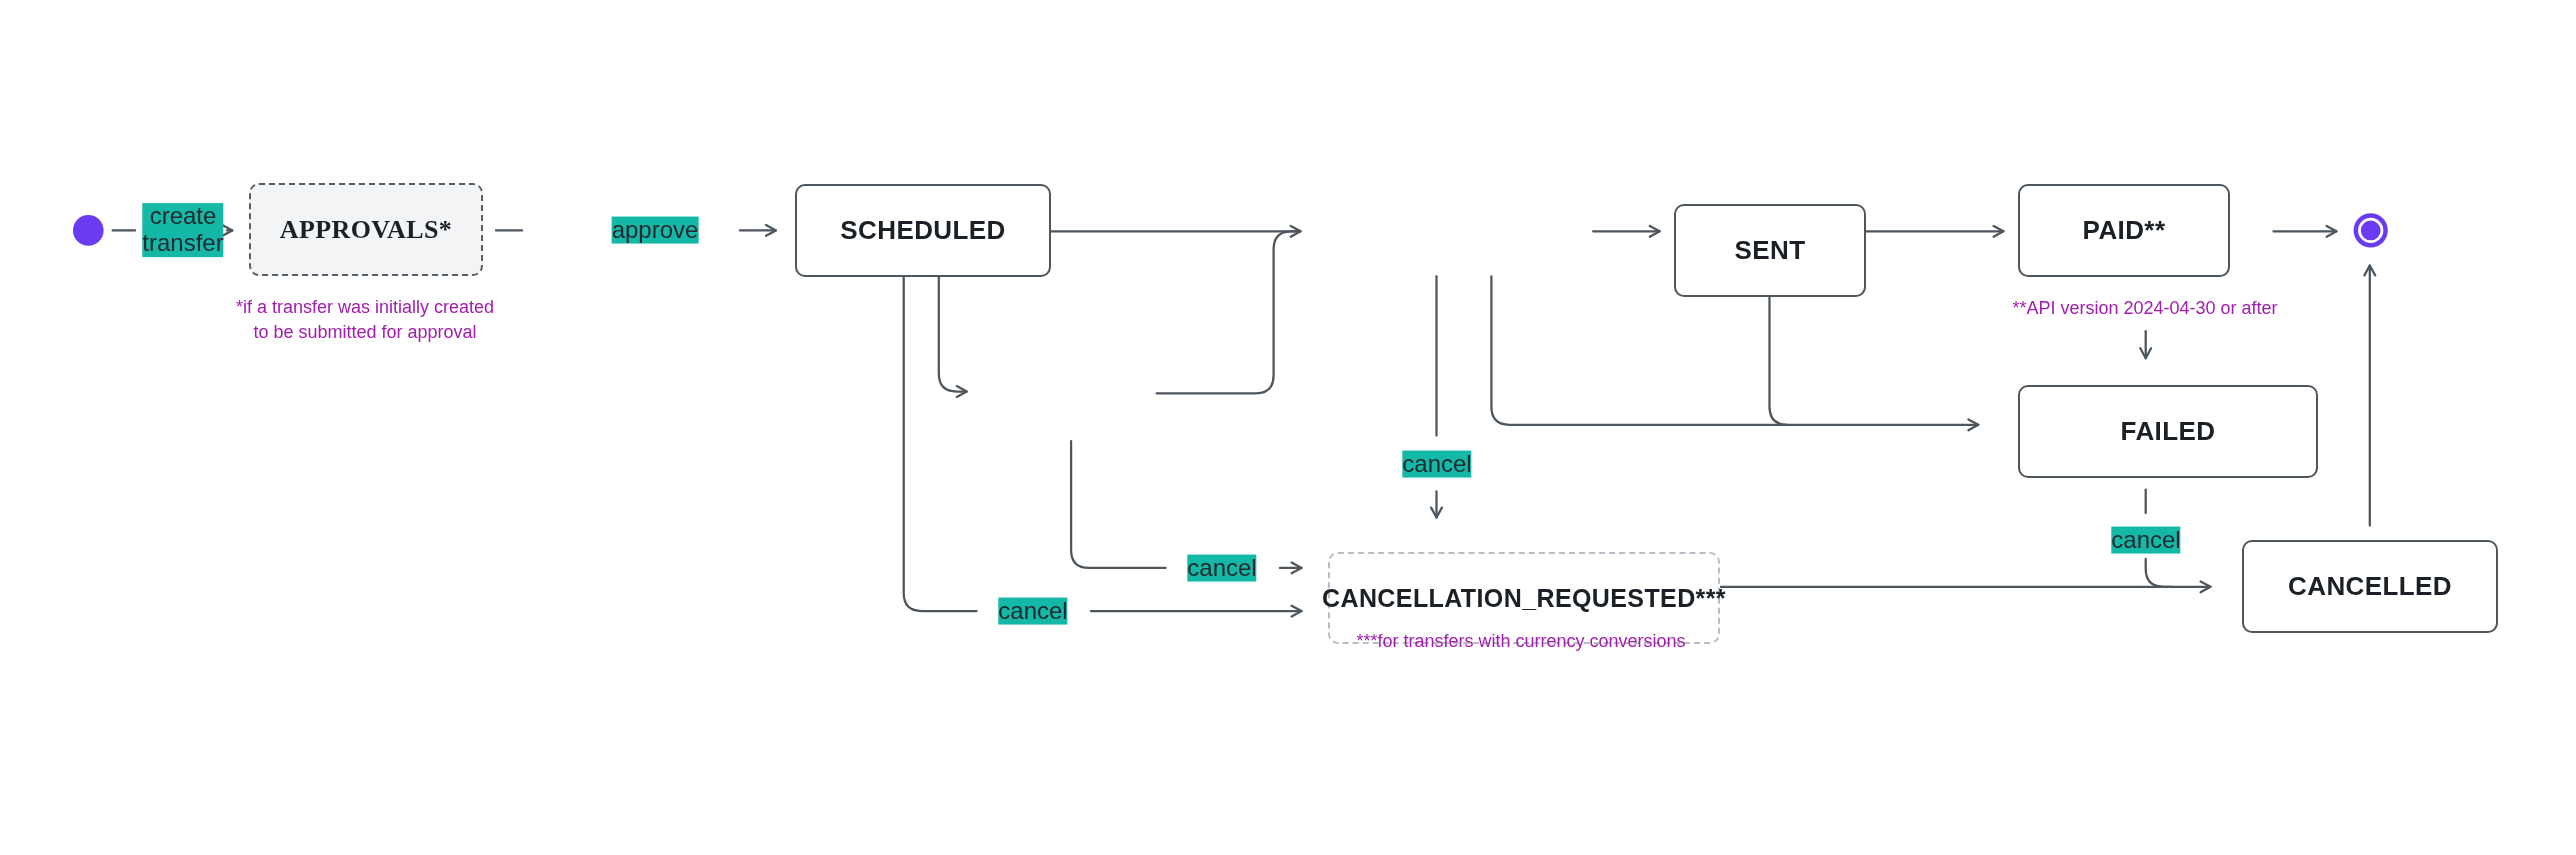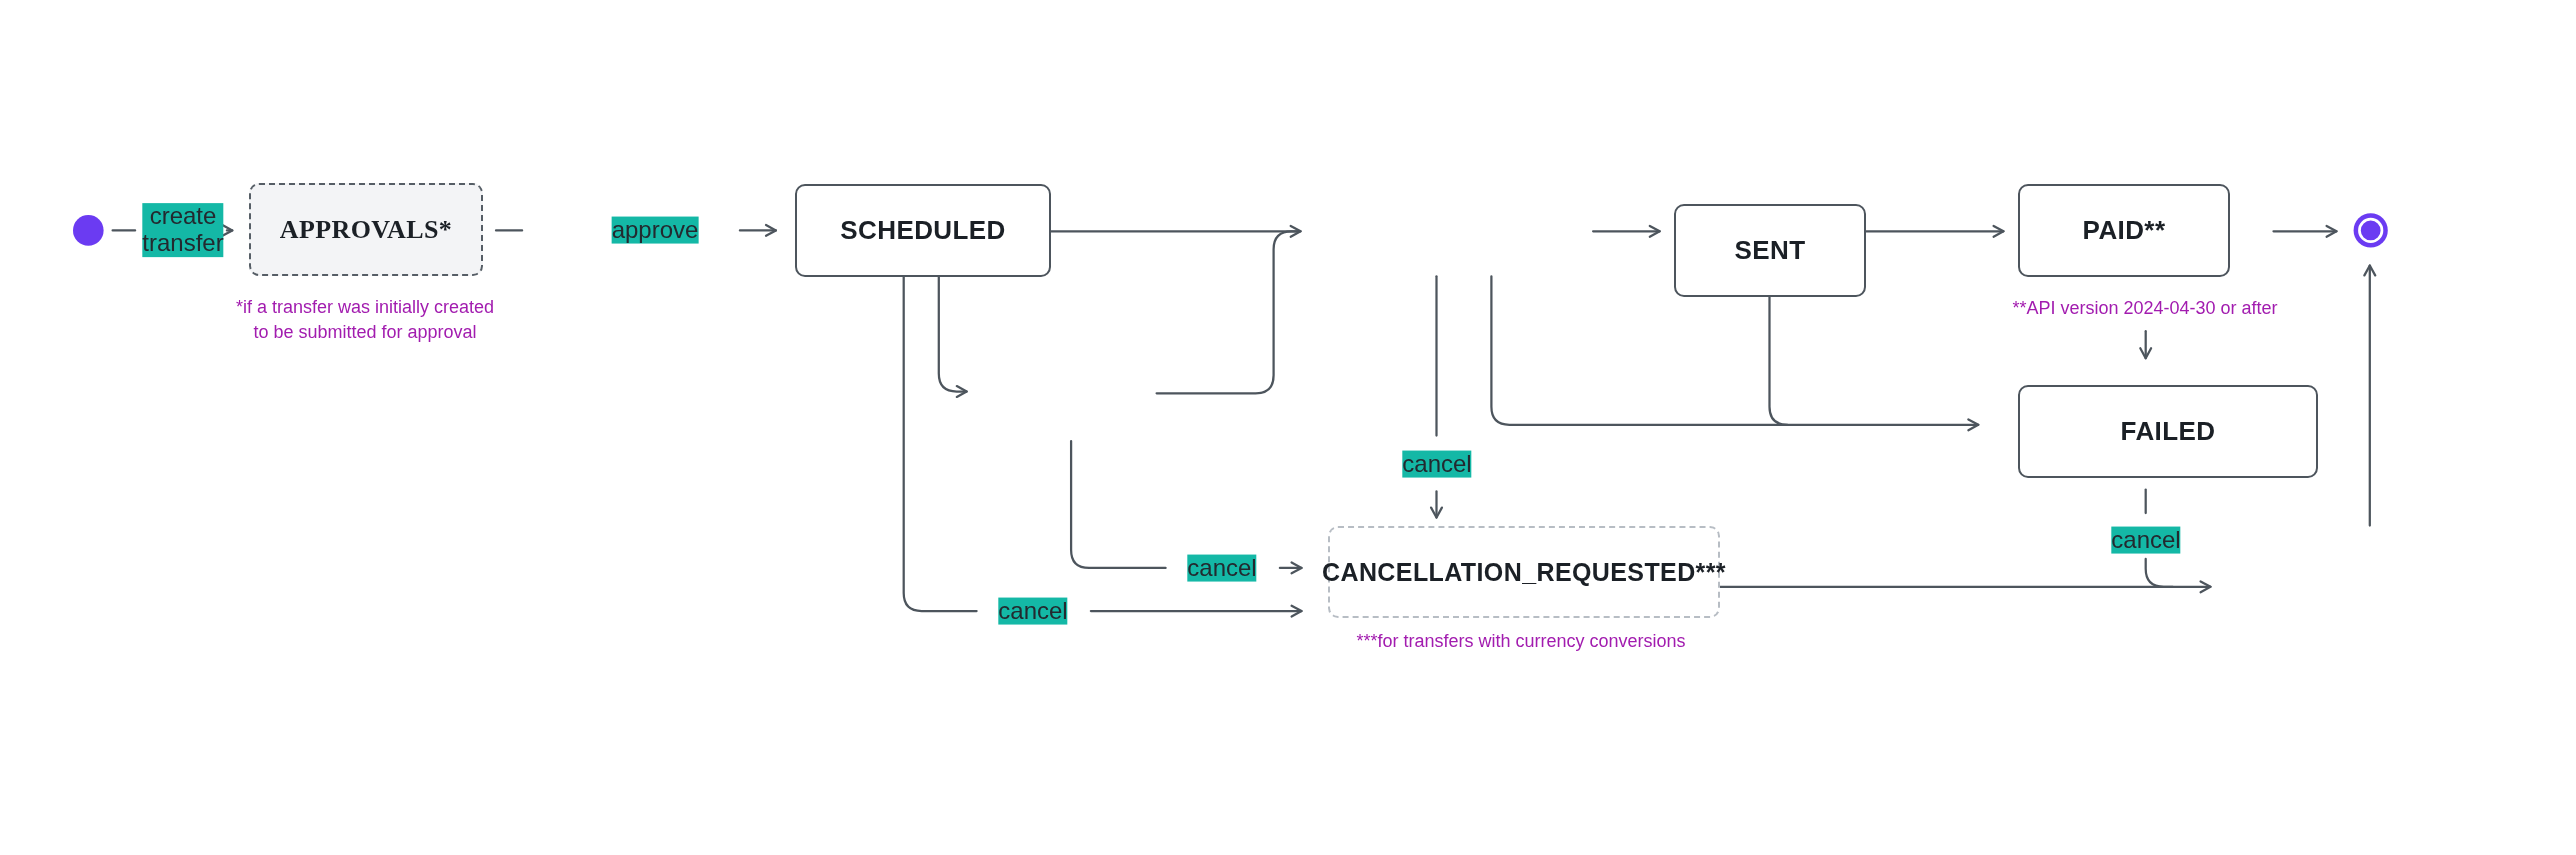--- a/index.html
+++ b/index.html
@@ -129,22 +129,23 @@
   <div class="node" style="left:795px; top:184px; width:256px; height:93px;">SCHEDULED</div>
 
 
 
   <div class="node" style="left:1674px; top:184px; width:192px; height:93px;margin-top:20px;">SENT</div>
 
   <div class="node" style="left:2018px; top:184px; width:212px; height:93px;">PAID**</div>
 
   <div class="node" style="left:2018px; top:385px; width:300px; height:93px;">FAILED</div>
 
-  <div class="node dashed-light" style="left:1328px; top:526px; width:392px; height:92px;">CANCELLATION_REQUESTED***</div>
+  <div class="node dashed-light" style="left:1328px; top:552px; width:392px; height:92px;">CANCELLATION_REQUESTED***</div>
 
+  <div class="node" style="left:2242px; top:540px; width:256px; height:93px;">CANCELLED</div>
 
   <div class="edge-label" style="left:183px; top:230px;">
     <div>create</div>
     <div>transfer</div>
   </div>
 
   <div class="edge-label" style="left:655px; top:230px;">approve</div>
 
   <div class="edge-label" style="left:1437px; top:464px;">cancel</div>
 

